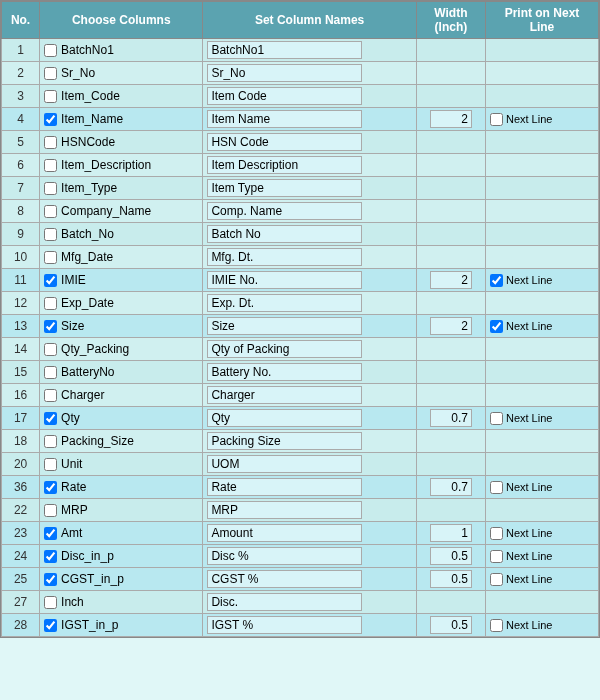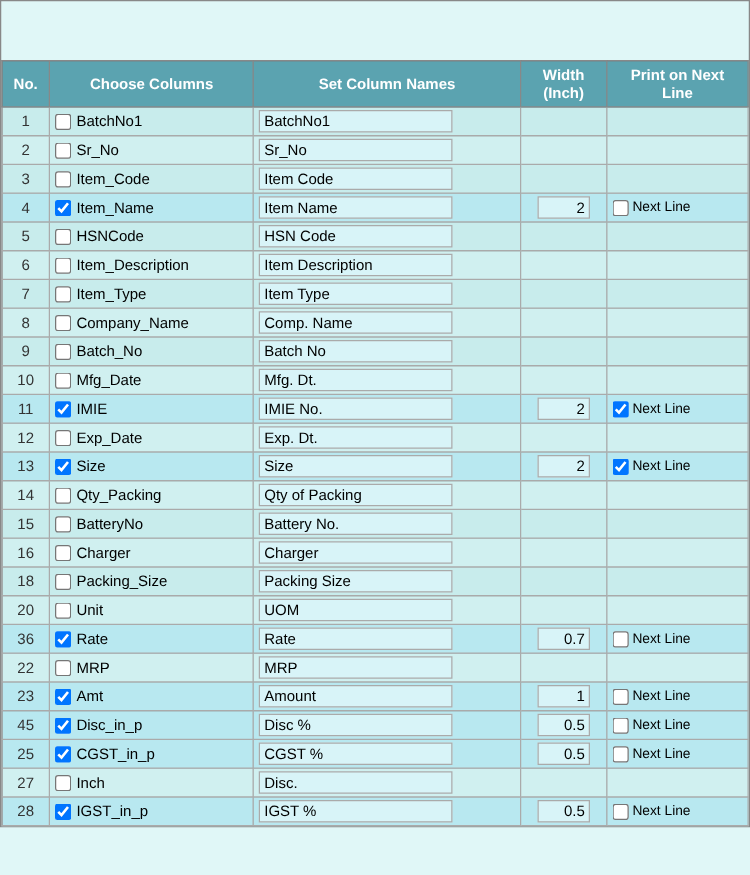--- a/index.html
+++ b/index.html
@@ -12,22 +12,21 @@
     }
     .table-container {
       width: 600px;
       overflow-y: auto;
       max-height: 700px;
       border: 1px solid #888;
     }
     table {
       width: 100%;
       border-collapse: collapse;
-      background: #737373;
-      margin-top: 47px;
+      background: #ef4444;
     }
     thead tr {
       background: #5ba3b0;
       color: #fff;
     }
     thead th {
       border: 1px solid #888;
       padding: 4px 5px;
       text-align: center;
       font-weight: bold;
@@ -320,20 +319,37 @@
           <td class="choose-col">
             <label class="checkbox-label">
               <input type="checkbox" style="">
               <span>Charger</span>
             </label>
           </td>
           <td class="name-col"><input type="text" class="col-name-input" value="Charger" style=""></td>
           <td class="width-col"></td>
           <td class="nextline-col"></td>
         </tr>
+        <tr class="checked-row">
+          <td class="num-col">17</td>
+          <td class="choose-col">
+            <label class="checkbox-label">
+              <input type="checkbox" checked="" style="">
+              <span>Qty</span>
+            </label>
+          </td>
+          <td class="name-col"><input type="text" class="col-name-input" value="Qty" style=""></td>
+          <td class="width-col"><input type="text" class="width-input" value="0.7" style=""></td>
+          <td class="nextline-col">
+            <div class="next-line-wrap">
+              <input type="checkbox" style="">
+              <label>Next Line</label>
+            </div>
+          </td>
+        </tr>
         <tr>
           <td class="num-col">18</td>
           <td class="choose-col">
             <label class="checkbox-label">
               <input type="checkbox" style="">
               <span>Packing_Size</span>
             </label>
           </td>
           <td class="name-col"><input type="text" class="col-name-input" value="Packing Size" style=""></td>
           <td class="width-col"></td>
@@ -391,21 +407,21 @@
           <td class="name-col"><input type="text" class="col-name-input" value="Amount" style=""></td>
           <td class="width-col"><input type="text" class="width-input" value="1" style=""></td>
           <td class="nextline-col">
             <div class="next-line-wrap">
               <input type="checkbox" style="">
               <label>Next Line</label>
             </div>
           </td>
         </tr>
         <tr class="checked-row">
-          <td class="num-col">45</td>
+          <td class="num-col">24</td>
           <td class="choose-col">
             <label class="checkbox-label">
               <input type="checkbox" checked="" style="">
               <span>Disc_in_p</span>
             </label>
           </td>
           <td class="name-col"><input type="text" class="col-name-input" value="Disc %" style=""></td>
           <td class="width-col"><input type="text" class="width-input" value="0.5" style=""></td>
           <td class="nextline-col">
             <div class="next-line-wrap">

